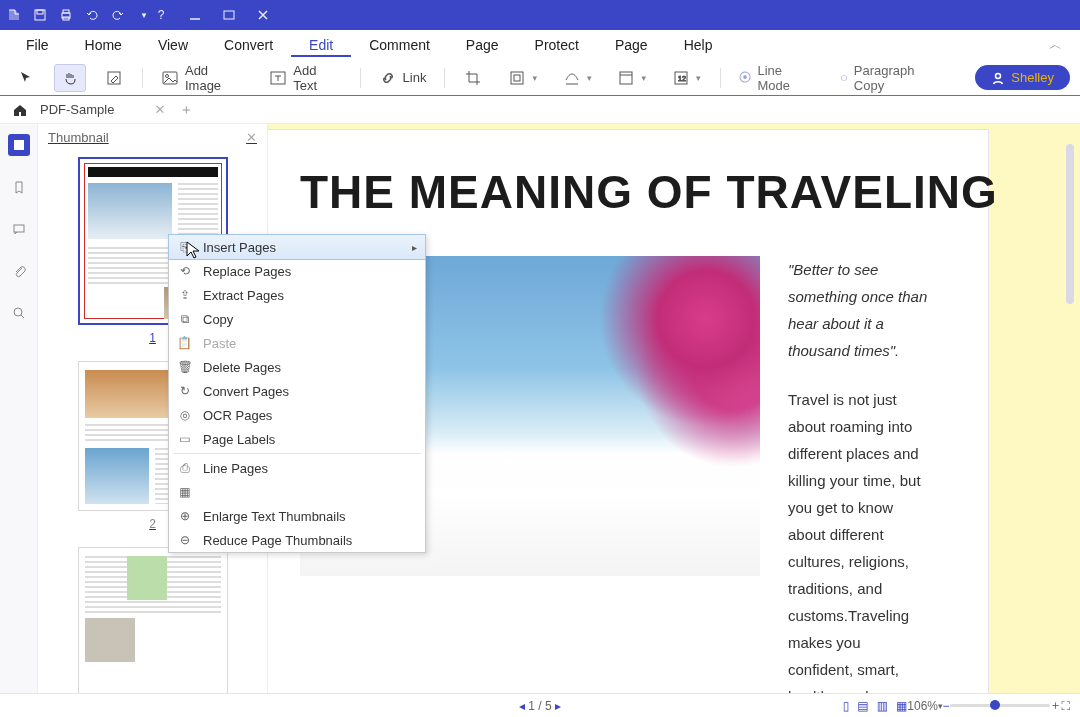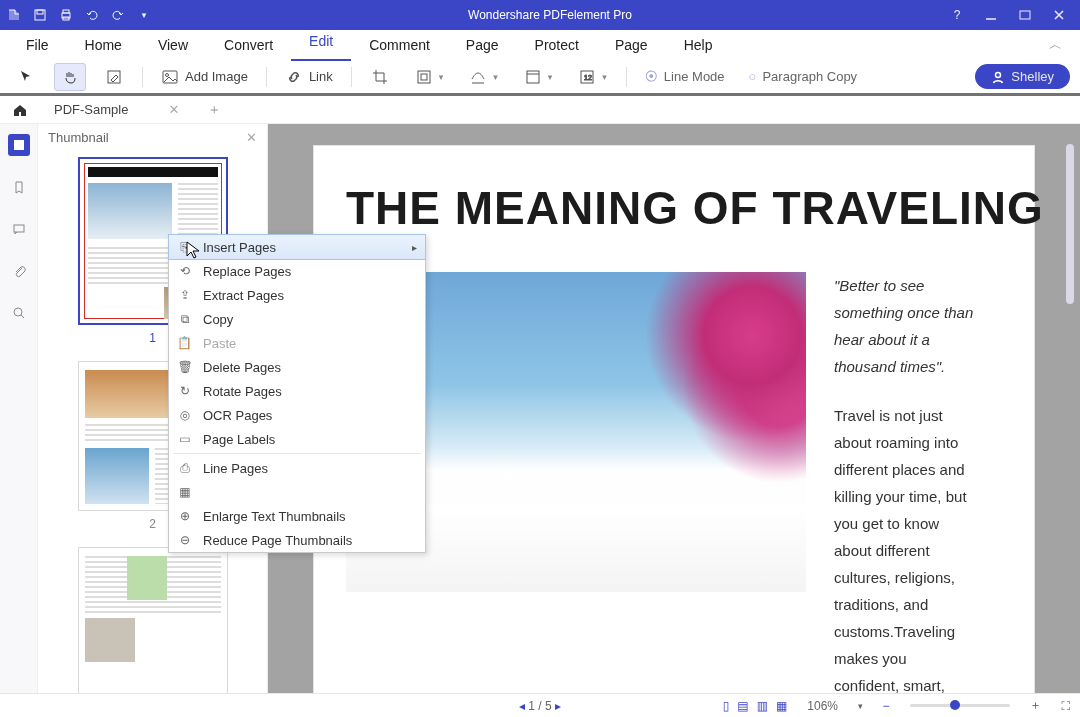--- a/index.html
+++ b/index.html
@@ -9,58 +9,58 @@
   .titlebar { height: 30px; background: #3b46c6; color: #fff; display: flex; align-items: center; padding: 0 6px; font-size: 12px; }
   .titlebar .qa { display: flex; gap: 10px; align-items: center; }
   .titlebar .qa-icon { width: 16px; height: 16px; display: flex; align-items: center; justify-content: center; opacity: .95; }
   .titlebar .title { flex: 1; text-align: center; }
   .titlebar .winbtns { display: flex; gap: 16px; padding-right: 6px; }
   .winbtn { width: 18px; height: 18px; display:flex; align-items:center; justify-content:center; opacity:.9; }
 
   
   .menubar { height: 30px; background: #fff; display: flex; align-items: center; padding: 0 8px; }
   .menubar .menuitem { padding: 4px 18px; font-size: 14px; color: #222; }
-  .menubar .menuitem.active { color: #3b46c6; border-bottom: 2px solid #3b46c6; padding-bottom: 10px; }
+  .menubar .menuitem.active { color: #3b46c6; border-bottom: 2px solid #3b46c6; padding-bottom: 2px; }
   .menubar .spacer { flex: 1; }
   .menubar .chev { padding: 4px 10px; color: #888; }
 
   
-  .toolbar { height: 36px; border-bottom: 3px solid #737373; display: flex; align-items: center; padding: 0 10px; gap: 12px; font-size: 13px; color: #444; }
+  .toolbar { height: 36px; border-bottom: 1px solid #737373; display: flex; align-items: center; padding: 0 10px; gap: 12px; font-size: 13px; color: #444; }
   .toolbar .btn { display: flex; align-items: center; gap: 6px; padding: 4px 6px; border-radius: 3px; }
   .toolbar .btn.iconbox { border: 1px solid transparent; }
   .toolbar .btn.hand { background: #e6e8fb; border: 1px solid #c6cbe8; }
   .toolbar .sep { width: 1px; height: 20px; background: #e0e0e0; }
   .toolbar .mode { color: #666; }
   .toolbar .mode-dot { color: #9aa0d8; }
   .toolbar .spacer { flex: 1; }
-  .toolbar .userpill { background: #3b46c6; color: #e5e5e5; border-radius: 16px; padding: 5px 16px; display: flex; gap:6px; align-items:center; }
+  .toolbar .userpill { background: #3b46c6; color: #eab308; border-radius: 16px; padding: 5px 16px; display: flex; gap:6px; align-items:center; }
   .tb-icon { width:18px; height:18px; display:inline-flex; align-items:center; justify-content:center; color:#555; }
 
   
-  .doctabs { height: 28px; border-bottom: 1px solid #eee; display: flex; align-items: center; padding: 0 10px; gap: 16px; }
+  .doctabs { height: 28px; border-bottom: 1px solid #eee; display: flex; align-items: center; padding: 0 10px; gap: 2px; }
   .hometab { width: 20px; display:flex; justify-content:center; }
   .doctab { display: flex; align-items: center; gap: 40px; padding: 4px 8px; font-size: 13px; color: #444; }
   .doctab .x { color: #aaa; }
   .addtab { color: #999; padding: 0 4px; font-size: 14px; }
 
   
   .main { display: flex; height: calc(717px - 30px - 30px - 36px - 28px - 24px); position: relative; }
   .siderail { width: 38px; background: #f8f8fb; border-right: 1px solid #eee; display: flex; flex-direction: column; align-items: center; padding-top: 10px; gap: 20px; color: #888; }
   .siderail .railicon.active { background: #3b46c6; color: #fff; border-radius: 3px; width: 22px; height: 22px; display:flex;align-items:center;justify-content:center; }
   .siderail .railicon { width: 22px; height: 22px; display:flex;align-items:center;justify-content:center; }
 
-  .thumbpanel { width: 230px; border-right: 1px solid #eee; background: #fff; display: flex; flex-direction: column; }
+  .thumbpanel { width: 230px; border-right: 1px solid #eee; background: #fff; display: flex; flex-direction: column; text-decoration: underline; }
   .thumbhead { display:flex; align-items:center; justify-content:space-between; padding: 6px 10px 4px 10px; color: #666; font-size: 13px; }
   .thumbbody { flex: 1; overflow: hidden; padding: 8px 24px 0 24px; }
   .thumb { width: 150px; height: 168px; background: #fff; border: 1px solid #d8d8d8; margin: 0 auto 6px auto; position: relative; }
   .thumb.sel { border: 2px solid #3b46c6; }
   .thumb .sel-inner { position:absolute; inset:4px; border:1px solid #cf2a2a; }
   .thumblabel { text-align:center; font-size:12px; color:#3b46c6; margin-bottom: 16px; }
 
-  .pagewrap { flex: 1; background: #a3a3a3; position: relative; overflow: hidden; display:flex; justify-content:center; padding-top: 22px; }
+  .pagewrap { flex: 1; background: #fef9c3; position: relative; overflow: hidden; display:flex; padding-top: 6px; }
   .page { width: 720px; background: #fff; box-shadow: 0 0 0 1px #e3e3e8; padding: 38px 60px 0 32px; display:flex; flex-direction:column; }
   .pagetitle { font-family: "Arial Black", Impact, sans-serif; font-weight: 900; font-size: 46px; letter-spacing: 1px; text-align: center; color: #1c1c1c; margin-bottom: 40px; line-height: 1.05; }
   .pagetitle .nobr { white-space: nowrap; }
   .pagecontent { display:flex; gap: 28px; }
   .heroimg { width: 460px; height: 320px; background: linear-gradient(180deg,#6ea8d8 0%,#8ec4e6 35%,#d8ecf6 55%,#ffffff 62%,#f0f0f0 100%); position: relative; overflow: hidden; }
   .heroimg::before { content:""; position:absolute; right:0; top:0; width:180px; height:210px; background: radial-gradient(circle at 70% 30%, #d73c8a 0%, #c22d78 25%, rgba(194,45,120,0) 55%), radial-gradient(circle at 85% 55%, #e85aa0 0%, #d44590 20%, rgba(212,69,144,0) 50%); }
   .heroimg::after { content:""; position:absolute; left:0; right:0; bottom:0; height:120px; background: linear-gradient(180deg, rgba(255,255,255,0) 0%, #fff 30%, #f4f4f4 100%); }
   .bodytext { flex: 1; font-size: 15px; line-height: 1.8; color: #333; font-style: italic; }
   .bodytext .p1 { font-style: italic; margin-bottom: 22px; }
   .bodytext .p2 { font-style: normal; }
@@ -72,21 +72,21 @@
   .ctxmenu { position: absolute; left: 168px; top: 234px; width: 258px; background: #fff; border: 1px solid #c9c9c9; box-shadow: 2px 2px 6px rgba(0,0,0,.15); font-size: 13px; z-index: 50; }
   .ctxitem { display: flex; align-items: center; gap: 10px; padding: 4px 10px 4px 8px; color: #333; position:relative; }
   .ctxitem.hover { background: linear-gradient(#eaf2fc,#dbe8fa); border: 1px solid #a7c4ea; margin:-1px; }
   .ctxitem.disabled { color: #aaa; }
   .ctxitem .ico { width: 16px; height: 16px; display:inline-flex; align-items:center; justify-content:center; color:#666; font-size:12px; }
   .ctxitem .submark { position:absolute; right:8px; font-size:10px; color:#555; }
   .ctxsep { height: 1px; background: #e5e5e5; margin: 2px 4px; }
   .cursor { position:absolute; left:186px; top:241px; z-index:60; pointer-events:none; }
 
   
-  .statusbar { height: 24px; border-top: 1px solid #e6e6e6; background: #fff; display:flex; align-items:center; padding: 0 10px; font-size: 12px; color:#666; gap: 20px; }
+  .statusbar { height: 24px; border-top: 1px solid #e6e6e6; background: #fff; display:flex; align-items:center; padding: 0 10px; font-size: 12px; color:#666; gap: 0; }
   .statusbar .spacer { flex:1; }
   .statusbar .views { display:flex; gap:8px; color:#3b46c6; }
   .zoomtrack { width: 100px; height: 3px; background: #ddd; position: relative; border-radius: 2px; }
   .zoomtrack::after { content:""; position:absolute; left:40%; top:-4px; width:10px; height:10px; background:#3b46c6; border-radius:50%; }
   .pagepos { text-align:center; flex-basis: 100%; position:absolute; left:50%; transform:translateX(-50%); }
 
   
   .mini { position:absolute; background:#dde3ea; }
   .t1-title { top:8px; left:8px; right:8px; height:10px; background:#111; }
   .t1-img { top:24px; left:8px; width:84px; height:56px; background: linear-gradient(180deg,#8bb4d4,#e7eef4); }
@@ -130,21 +130,20 @@
           <path d="M4 7a4 4 0 1 1 1 3M4 7l-2-2m2 2l2-2"></path>
         </svg>
       </span>
     <span class="qa-icon">
         <svg width="14" height="14" viewBox="0 0 14 14" stroke="#fff" fill="none">
           <path d="M10 7a4 4 0 1 0-1 3M10 7l2-2m-2 2l-2-2"></path>
         </svg>
       </span>
     <span class="qa-icon" style="font-size:9px;">▾</span>
   </div>
-  <div class="title">Wondershare PDFelement Pro</div>
   <div class="winbtns">
     <span class="winbtn">?</span>
     <span class="winbtn">
         <svg width="12" height="12">
           <line x1="1" y1="10" x2="11" y2="10" stroke="#fff" stroke-width="1.5"></line>
         </svg>
       </span>
     <span class="winbtn">
         <svg width="12" height="12">
           <rect x="1" y="2" width="10" height="8" stroke="#fff" fill="none"></rect>
@@ -199,20 +198,29 @@
   <div class="sep"></div>
   <span class="btn">
       <span class="tb-icon">
         <svg width="18" height="18" viewBox="0 0 18 18" fill="none" stroke="#555">
           <rect x="2" y="3" width="14" height="12" rx="1"></rect>
           <circle cx="6" cy="7" r="1.5"></circle>
           <path d="M3 14l5-5 4 4 2-2 2 2"></path>
         </svg>
       </span>
       <span>Add Image</span>
+    </span>
+  <span class="btn">
+      <span class="tb-icon">
+        <svg width="18" height="18" viewBox="0 0 18 18" fill="none" stroke="#555">
+          <rect x="2" y="3" width="14" height="12"></rect>
+          <path d="M6 7h6M9 7v5"></path>
+        </svg>
+      </span>
+      <span>Add Text</span>
     </span>
   <div class="sep"></div>
   <span class="btn">
       <span class="tb-icon">
         <svg width="18" height="18" viewBox="0 0 18 18" fill="none" stroke="#555" stroke-width="1.5">
           <path d="M7 11a3 3 0 0 1 0-4l2-2a3 3 0 0 1 4 4M11 7a3 3 0 0 1 0 4l-2 2a3 3 0 0 1-4-4"></path>
         </svg>
       </span>
       <span>Link</span>
     </span>
@@ -391,21 +399,21 @@
   <div class="ctxitem disabled">
       <span class="ico">📋</span>
       <span>Paste</span>
     </div>
   <div class="ctxitem">
       <span class="ico">🗑</span>
       <span>Delete Pages</span>
     </div>
   <div class="ctxitem">
       <span class="ico">↻</span>
-      <span>Rotate Pages</span>
+      <span>Convert Pages</span>
     </div>
   <div class="ctxitem">
       <span class="ico">◎</span>
       <span>OCR Pages</span>
     </div>
   <div class="ctxitem">
       <span class="ico">▭</span>
       <span>Page Labels</span>
     </div>
   <div class="ctxsep"></div>

